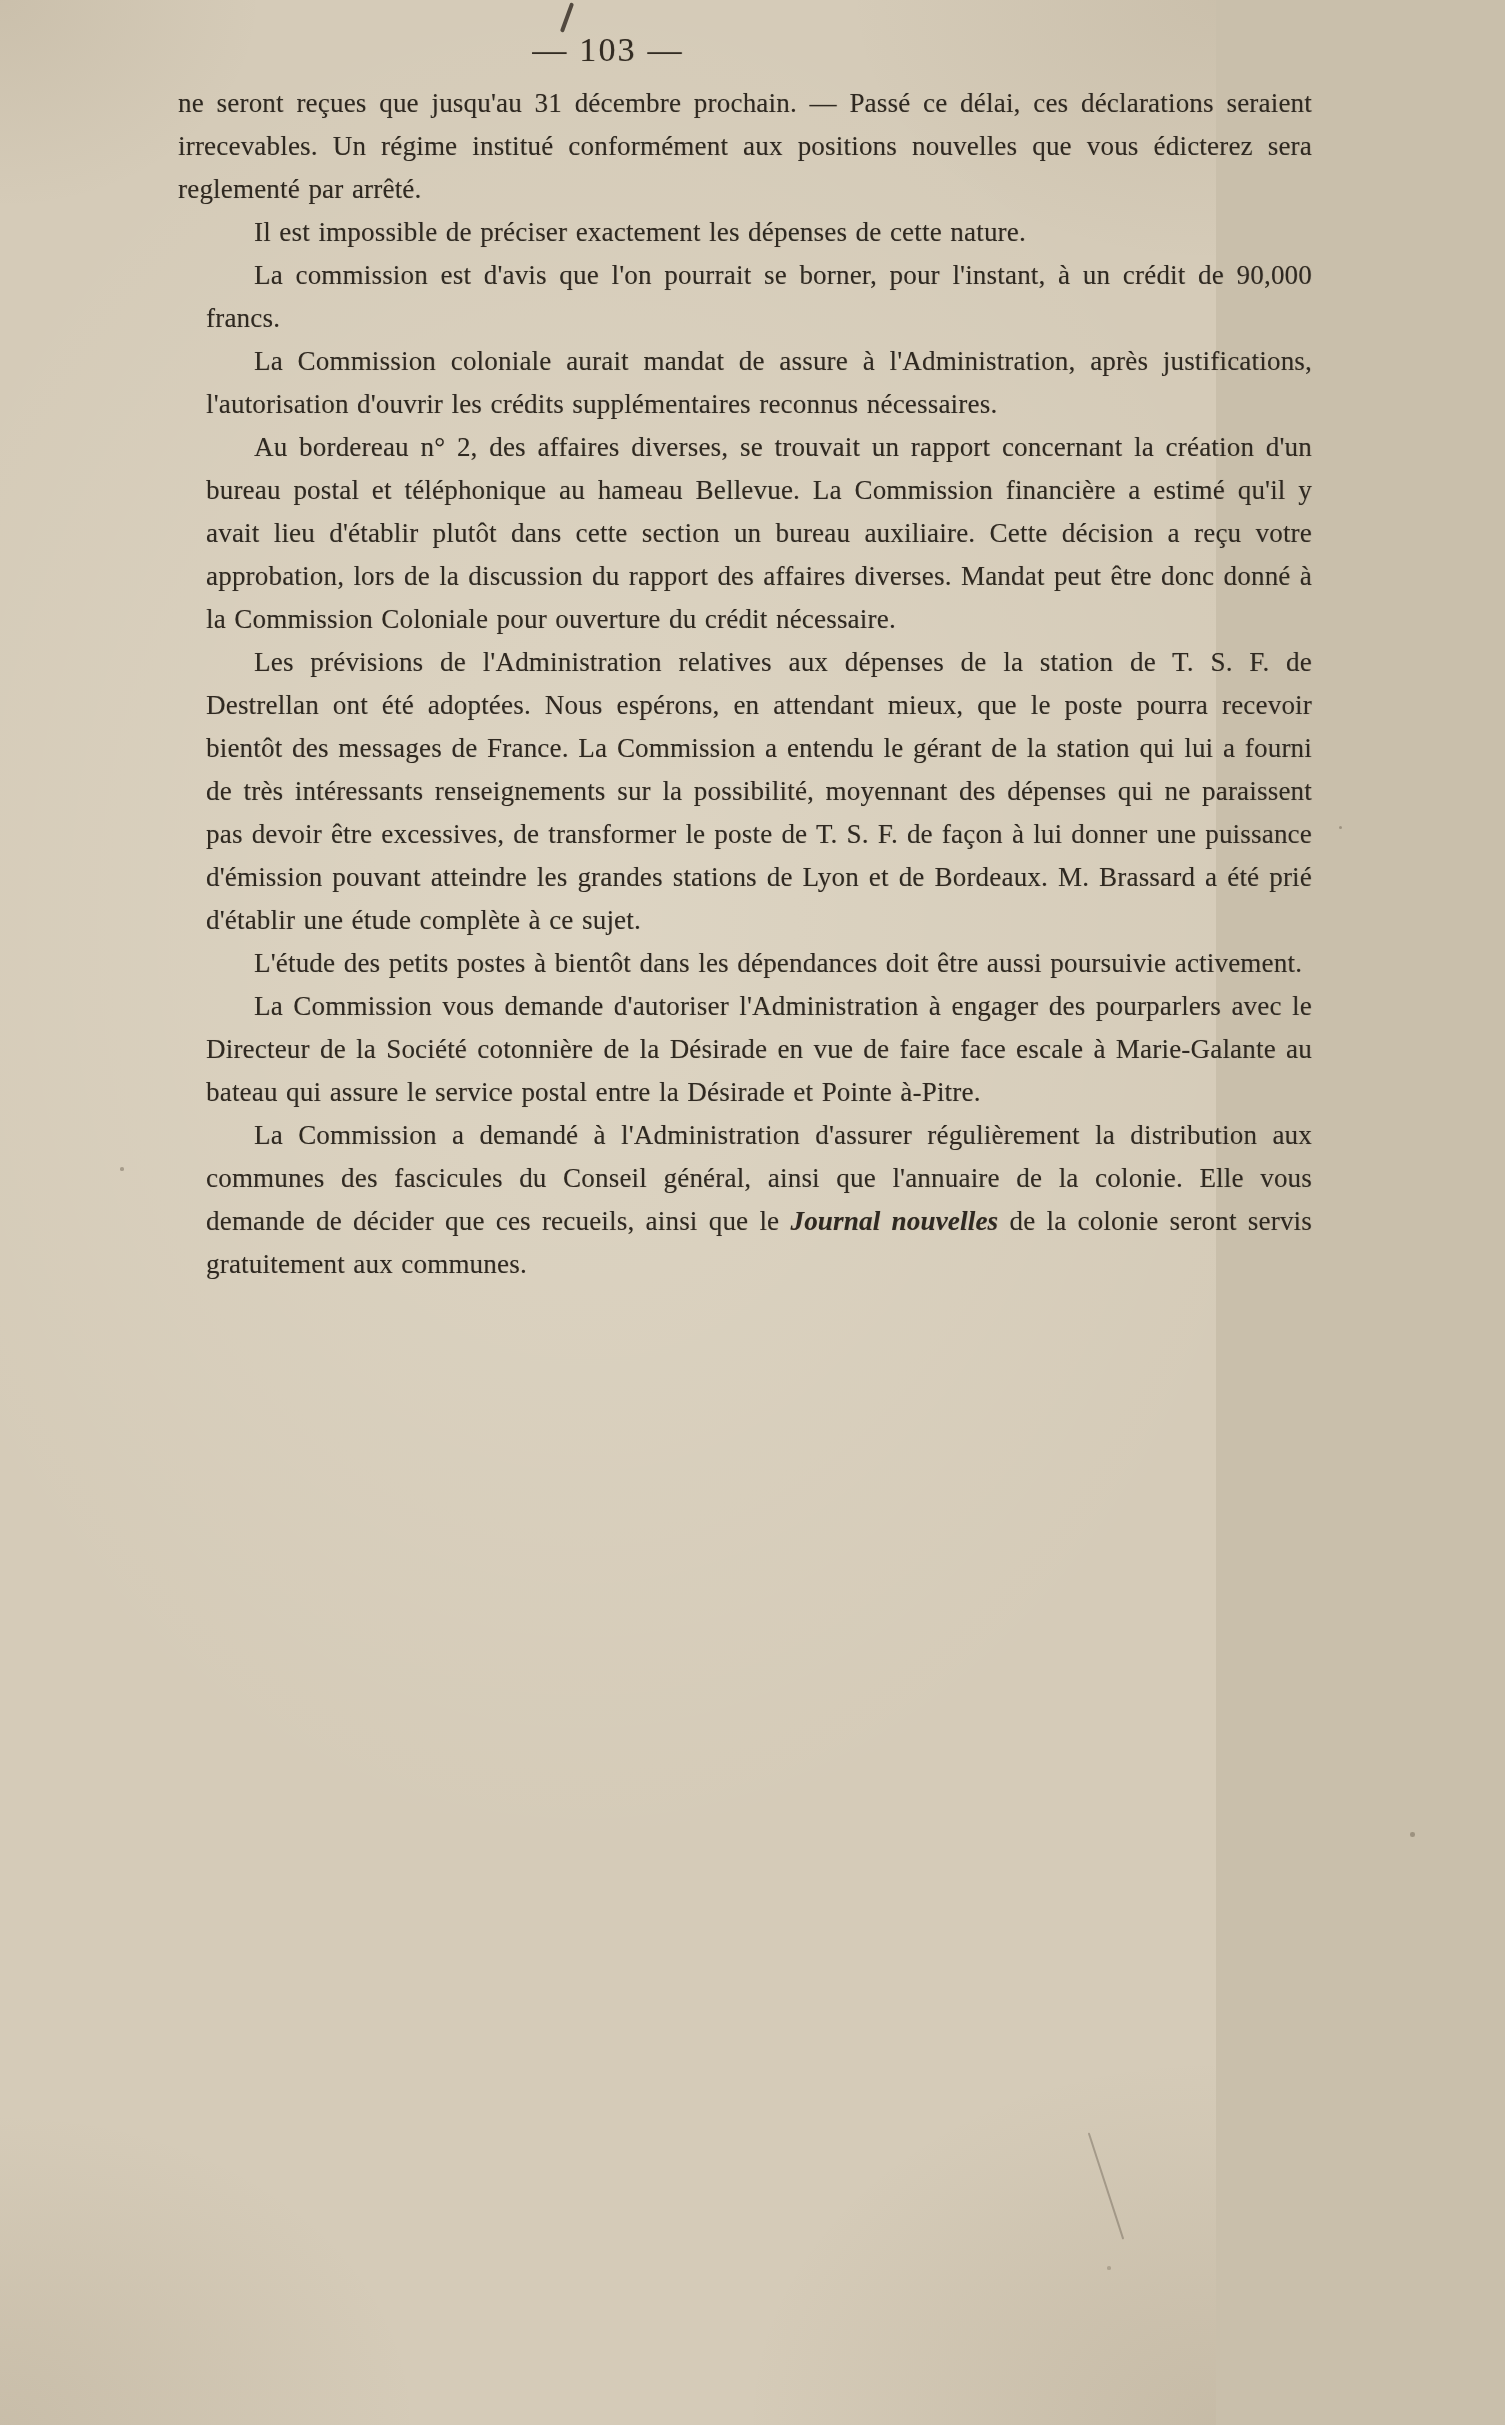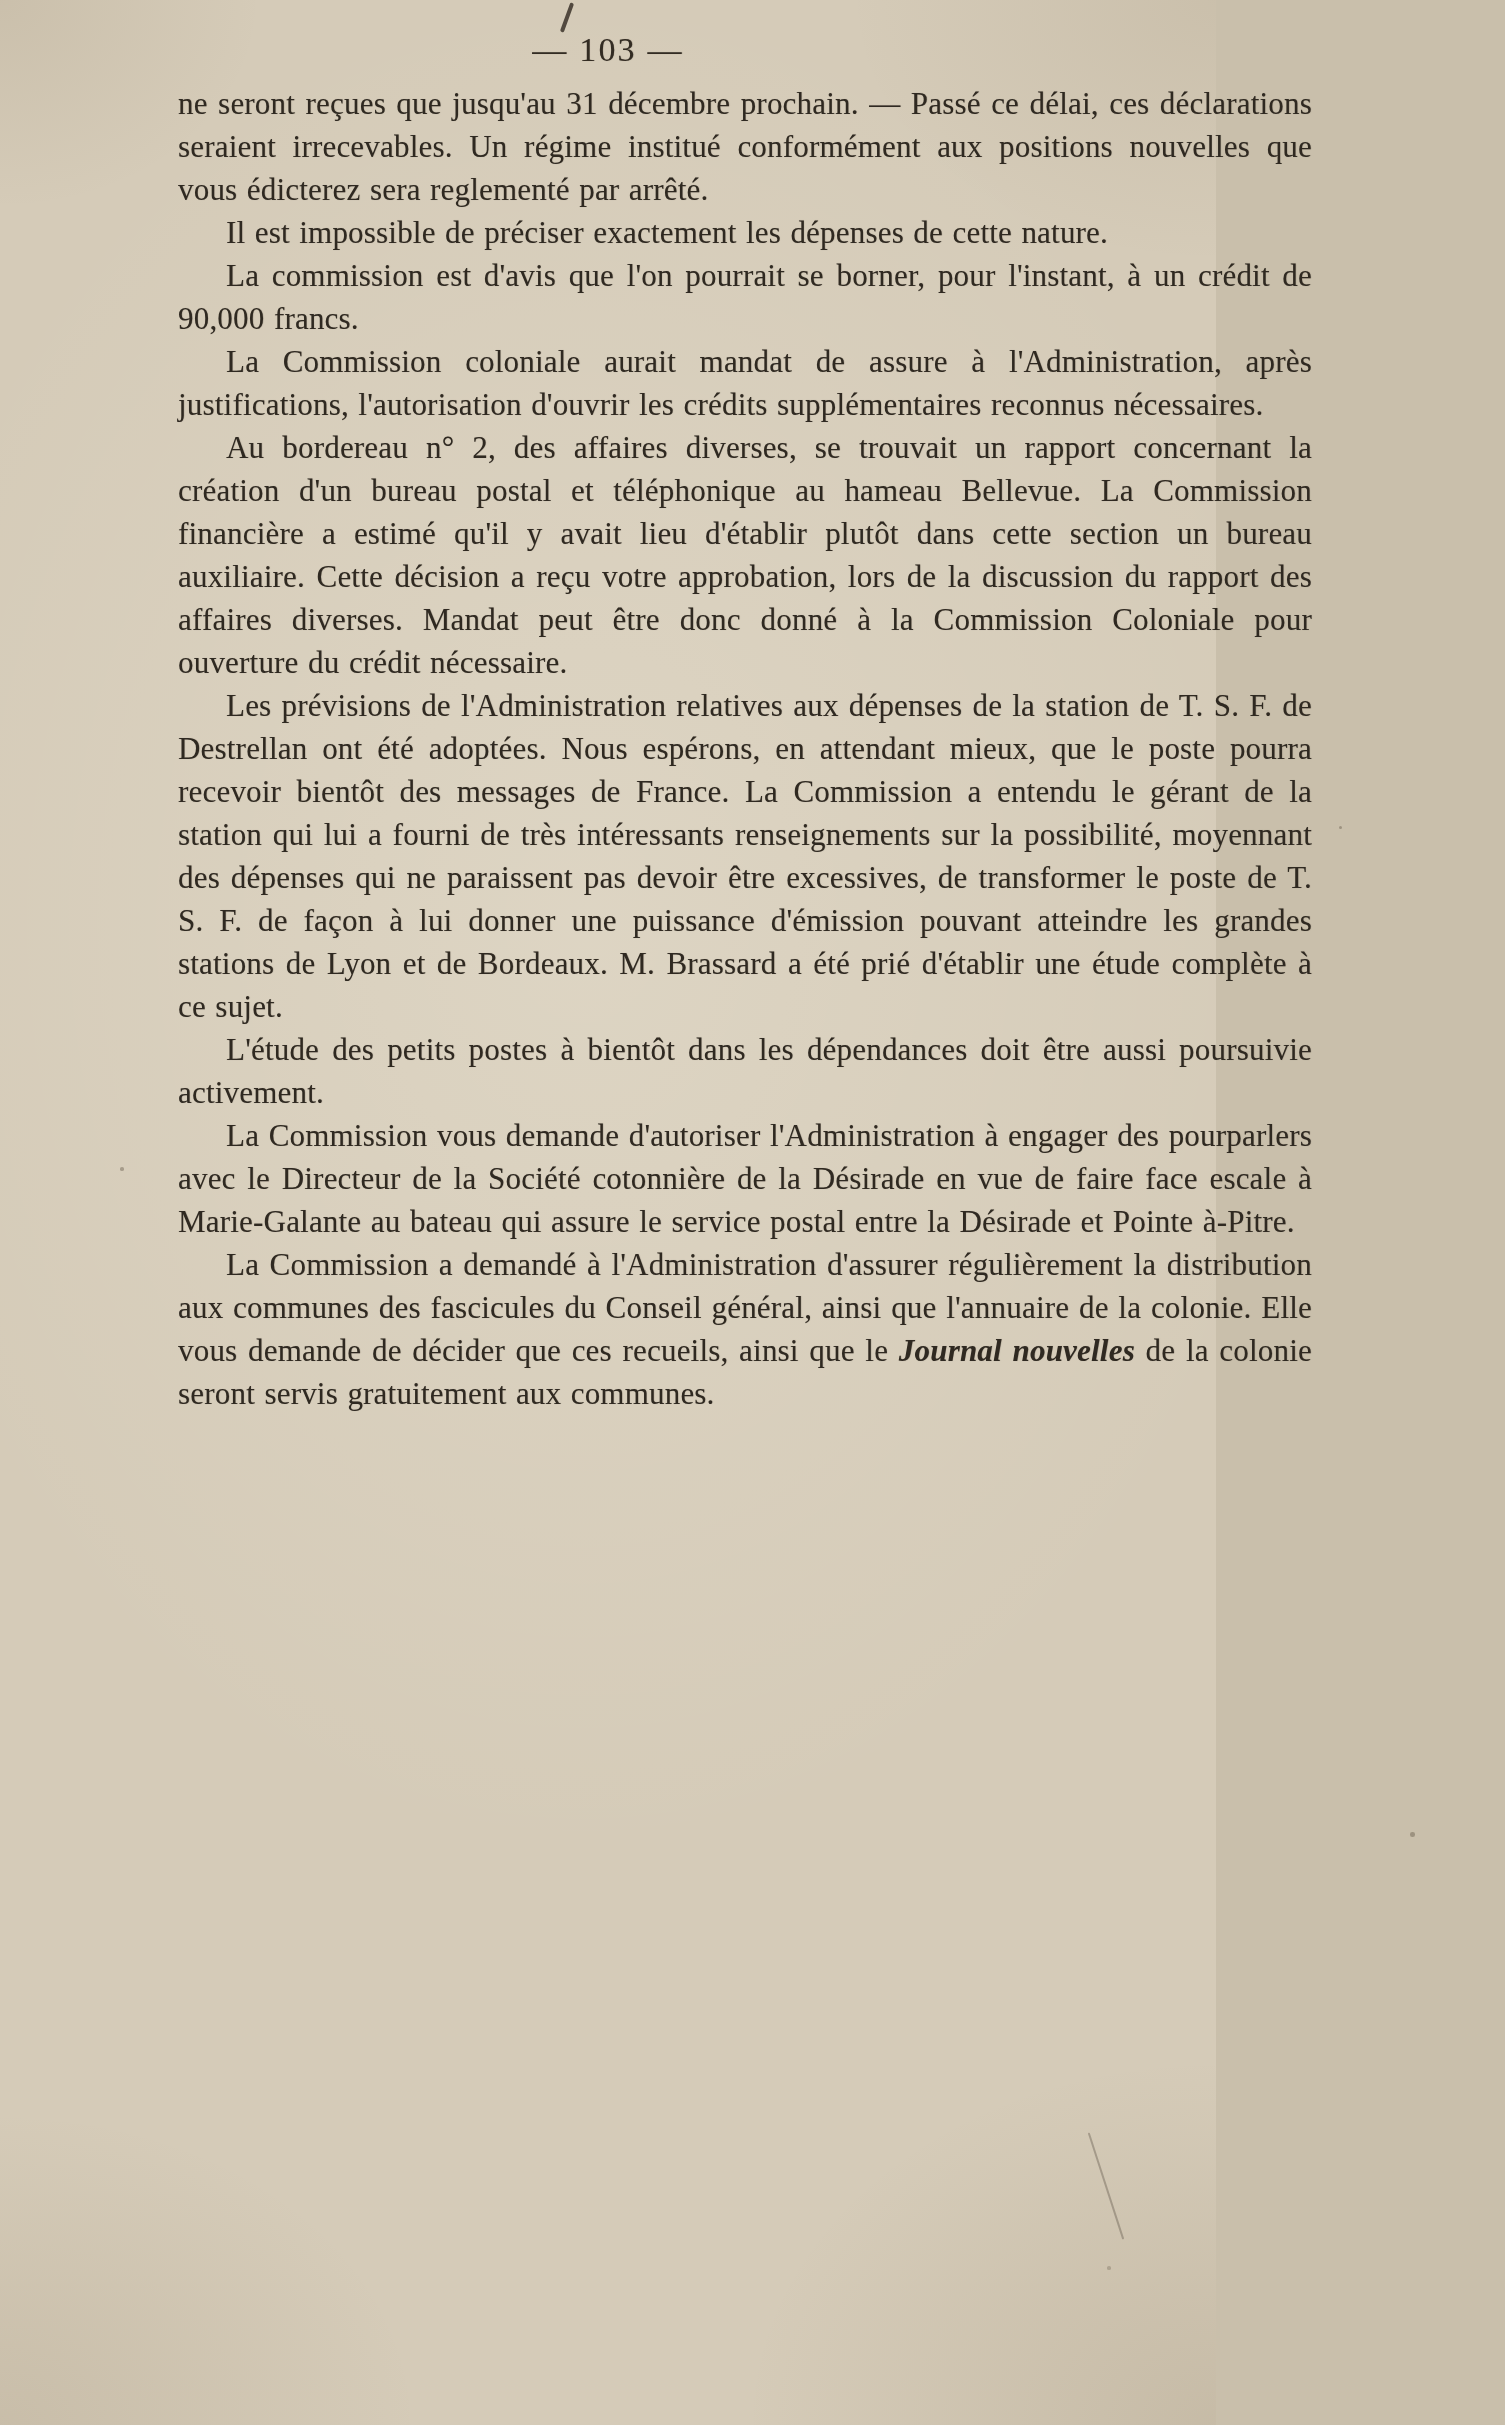--- a/index.html
+++ b/index.html
@@ -33,30 +33,30 @@
     font-size: 34px;
     letter-spacing: 2.2px;
     color: #332c23;
     text-shadow: 0.4px 0.4px 0.7px rgba(55,45,35,0.35);
   }
   .text-block {
     position: absolute;
     top: 82px;
     left: 178px;
     width: 1134px;
-    font-size: 31px;
+    font-size: 27px;
     line-height: 43px;
     text-align: justify;
     letter-spacing: 0.2px;
     word-spacing: 1.5px;
     color: #2f2921;
     text-shadow: 0.4px 0.4px 0.7px rgba(55,45,35,0.30);
   }
   .para { margin: 0; padding: 0; }
-  .para.indent { text-indent: 48px; }
+  .para.indent { text-indent: 48px; margin-left: 28px; }
   .journal { font-style: italic; font-weight: bold; }
 
   
   .mark {
     position: absolute;
     background: #3b3329;
     border-radius: 2.2px;
   }
   .mark-slash-top {
     left: 565px; top: 1.5px;

